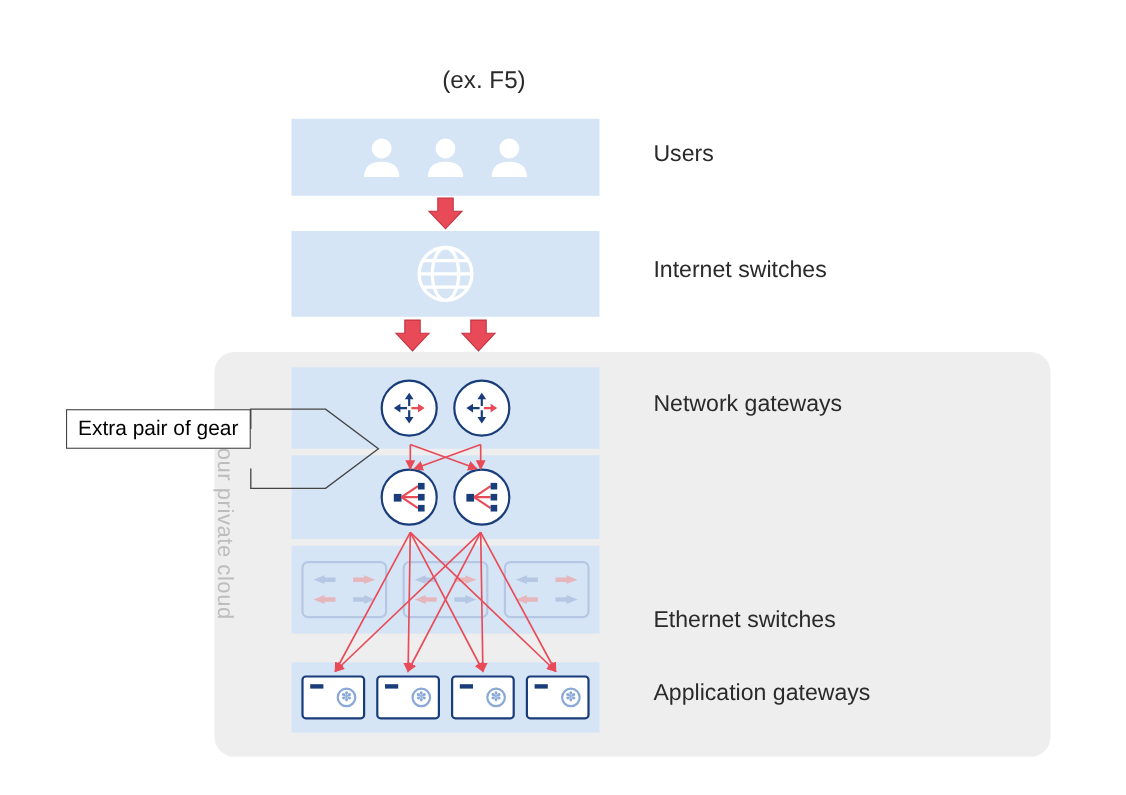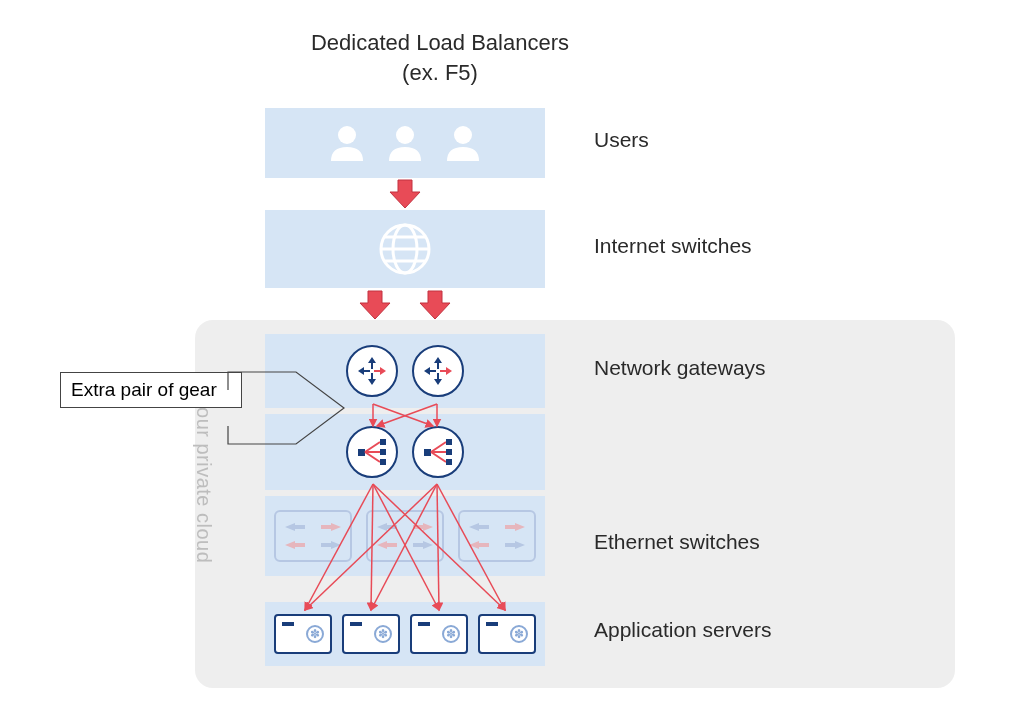--- a/index.html
+++ b/index.html
@@ -62,30 +62,30 @@
   .layer-users    { top: 108px; height: 70px; }
   .layer-isp      { top: 210px; height: 78px; }
   .layer-gw       { top: 334px; height: 74px; }
   .layer-lb       { top: 414px; height: 76px; }
   .layer-swt      { top: 496px; height: 80px; }
   .layer-srv      { top: 602px; height: 64px; }
 
   .label-users { top: 128px; }
   .label-isp   { top: 234px; }
   .label-gw    { top: 356px; }
-  .label-swt   { top: 530px; }
+  .label-swt   { top: 552px; }
   .label-srv   { top: 618px; }
 
   .callout {
     position: absolute;
     left: 60px; top: 372px;
     background: #fff;
     border: 1px solid #444;
     font-size: 19px;
-    padding: 6px 24px 6px 10px;
+    padding: 6px 10px 6px 10px;
   }
   .callout-arrow {
     position: absolute;
     left: 226px; top: 370px;
   }
 
   svg { display: block; }
 
   .circle-icon {
     width: 52px; height: 52px;
@@ -143,21 +143,21 @@
     left: 265px; top: 334px;
     width: 280px; height: 332px;
     pointer-events: none;
   }
 </style>
 </head>
 <body>
 
 <div class="title-block">
   <h1>
-    <span>Dedicated Load Balancers</span><br>
+    <br>
     <span>(ex. F5)</span>
   </h1>
 </div>
 
 <div class="cloud-box"></div>
 <div class="cloud-label">Your private cloud</div>
 
 <div class="layer layer-users">
   <svg width="44" height="44">
       <circle cx="22" cy="14" r="9" fill="#fff"></circle>
@@ -275,21 +275,21 @@
     </div>
   <div class="server-box">
       <div class="slot"></div>
       <div class="wheel"></div>
     </div>
   <div class="server-box">
       <div class="slot"></div>
       <div class="wheel"></div>
     </div>
 </div>
-<div class="layer-label label-srv">Application servers</div>
+<div class="layer-label label-srv">Application gateways</div>
 
 <svg class="red-arrow" style="left:388px; top:178px;">
   <path d="M10 2 L24 2 L24 14 L32 14 L17 30 L2 14 L10 14 Z" fill="#e84b57" stroke="#c23340" stroke-width="1"></path>
 </svg>
 <svg class="red-arrow" style="left:358px; top:289px;">
   <path d="M10 2 L24 2 L24 14 L32 14 L17 30 L2 14 L10 14 Z" fill="#e84b57" stroke="#c23340" stroke-width="1"></path>
 </svg>
 <svg class="red-arrow" style="left:418px; top:289px;">
   <path d="M10 2 L24 2 L24 14 L32 14 L17 30 L2 14 L10 14 Z" fill="#e84b57" stroke="#c23340" stroke-width="1"></path>
 </svg>

